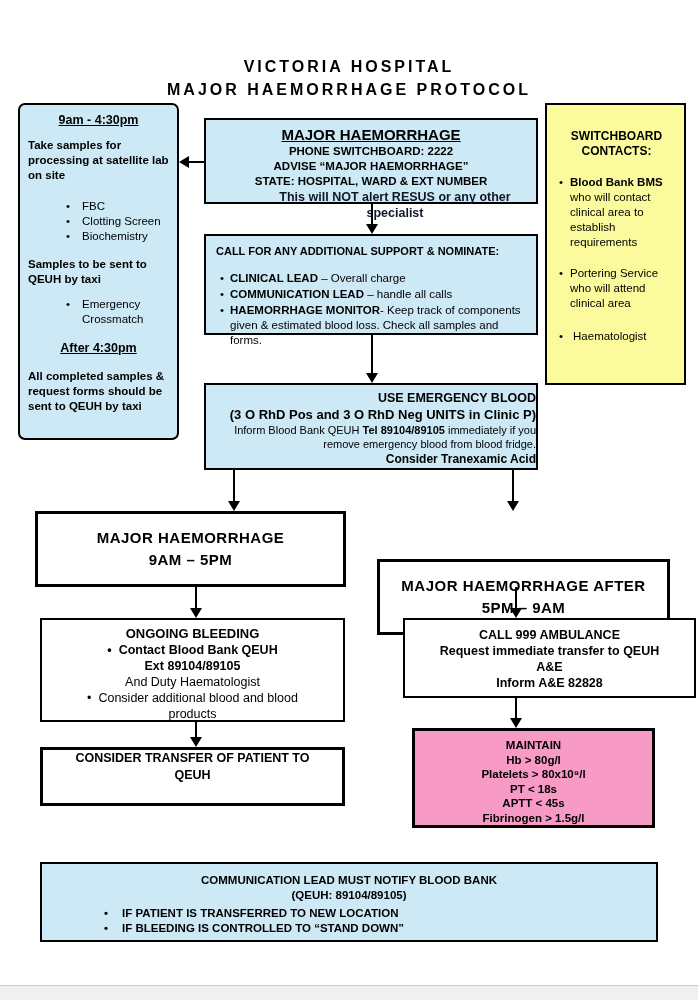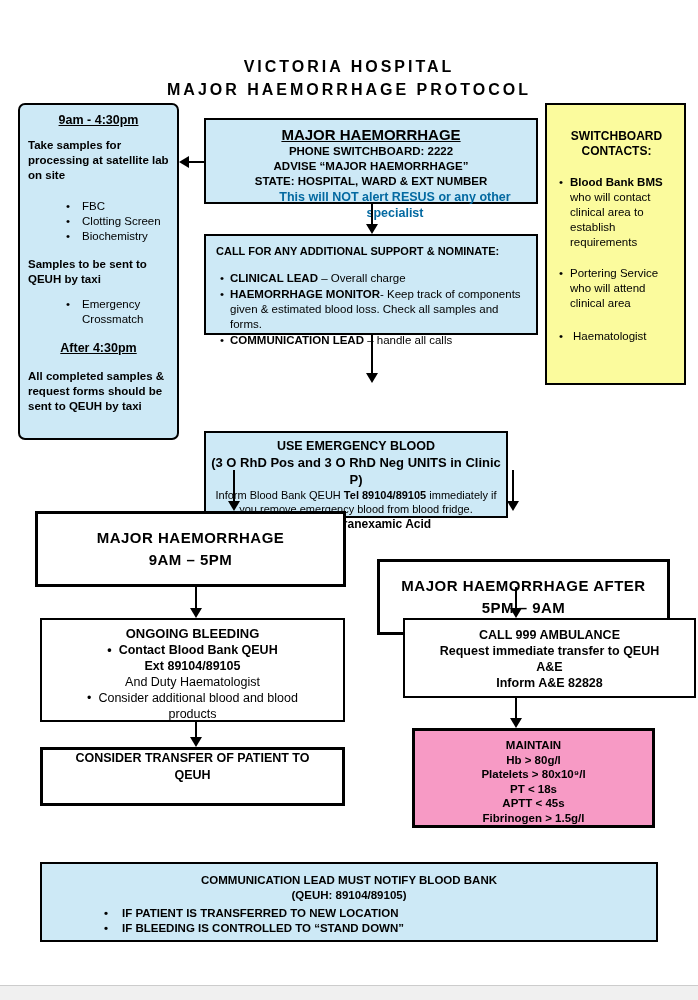--- a/index.html
+++ b/index.html
@@ -39,21 +39,21 @@
   .switch .brow.last::before { margin-right:10px; }
 
   
   .support { left:204px; top:234px; width:334px; height:101px; padding:8px 10px; font-size:11.5px; line-height:15px; }
   .support .sp-title { font-weight:bold; font-size:11px; }
   .support .sp-list { margin-top:12px; }
   .support .brow { margin:1px 0 0 4px; }
   .support .brow::before { margin-right:6px; }
 
   
-  .emerg { left:204px; top:383px; width:304px; height:87px; text-align:center; padding-top:5px;margin-top:48px; }
+  .emerg { left:204px; top:383px; width:334px; height:87px; text-align:right; padding-top:5px; }
   .emerg .e1 { font-weight:bold; font-size:12.5px; line-height:16px; }
   .emerg .e2 { font-weight:bold; font-size:13px; line-height:17px; }
   .emerg .e3 { font-size:11px; line-height:14px; }
   .emerg .e4 { font-weight:bold; font-size:12px; line-height:16px; }
 
   
   .branch { display:flex; align-items:center; justify-content:center; text-align:center;
             font-weight:bold; font-size:15px; line-height:22px; letter-spacing:0.5px; }
   .branch.day   { left:35px;  top:511px; width:311px; height:76px; }
   .branch.night { left:377px; top:511px; width:293px; height:76px;margin-top:48px; }
@@ -131,21 +131,21 @@
     </div>
     <div class="s-head s-after">After 4:30pm</div>
     <div class="s-note">All completed samples &amp; request forms should be sent to QEUH by taxi</div>
   </div>
 
   <div class="box alert" style="background-color: rgb(205, 233, 246);">
     <div class="a-title">MAJOR HAEMORRHAGE</div>
     <div class="a-line">PHONE SWITCHBOARD: 2222</div>
     <div class="a-line">ADVISE “MAJOR HAEMORRHAGE”</div>
     <div class="a-line">STATE: HOSPITAL, WARD &amp; EXT NUMBER</div>
-    <div class="a-warn" style="color: #0369a1; margin-left: 48px;">This will NOT alert RESUS or any other specialist</div>
+    <div class="a-warn" style="color: #0f172a; margin-left: 48px;">This will NOT alert RESUS or any other specialist</div>
   </div>
 
   <div class="box switch" style="background-color: rgb(251, 251, 157);">
     <div class="sw-title">SWITCHBOARD CONTACTS:</div>
     <div class="brow">
         <span><b>Blood Bank BMS</b><span> who will contact clinical area to establish requirements</span></span>
       </div>
     <div class="brow">
         <span><span>Portering Service who will attend clinical area</span></span>
       </div>
@@ -154,24 +154,24 @@
       </div>
   </div>
 
   <div class="box support" style="background-color: rgb(205, 233, 246);">
     <div class="sp-title">CALL FOR ANY ADDITIONAL SUPPORT &amp; NOMINATE:</div>
     <div class="sp-list">
       <div class="brow">
           <span><b>CLINICAL LEAD</b><span> – Overall charge</span></span>
         </div>
       <div class="brow">
+          <span><b>COMMUNICATION LEAD</b><span> – handle all calls</span></span>
+        </div>
+      <div class="brow">
           <span><b>HAEMORRHAGE MONITOR</b><span>- Keep track of components given &amp; estimated blood loss. Check all samples and forms.</span></span>
-        </div>
-      <div class="brow">
-          <span><b>COMMUNICATION LEAD</b><span> – handle all calls</span></span>
         </div>
     </div>
   </div>
 
   <div class="box emerg" style="background-color: rgb(205, 233, 246);">
     <div class="e1">USE EMERGENCY BLOOD</div>
     <div class="e2">(3 O RhD Pos and 3 O RhD Neg UNITS in Clinic P)</div>
     <div class="e3"><span>Inform Blood Bank QEUH </span><b>Tel 89104/89105</b><span> immediately if you remove emergency blood from blood fridge.</span></div>
     <div class="e4">Consider Tranexamic Acid</div>
   </div>

